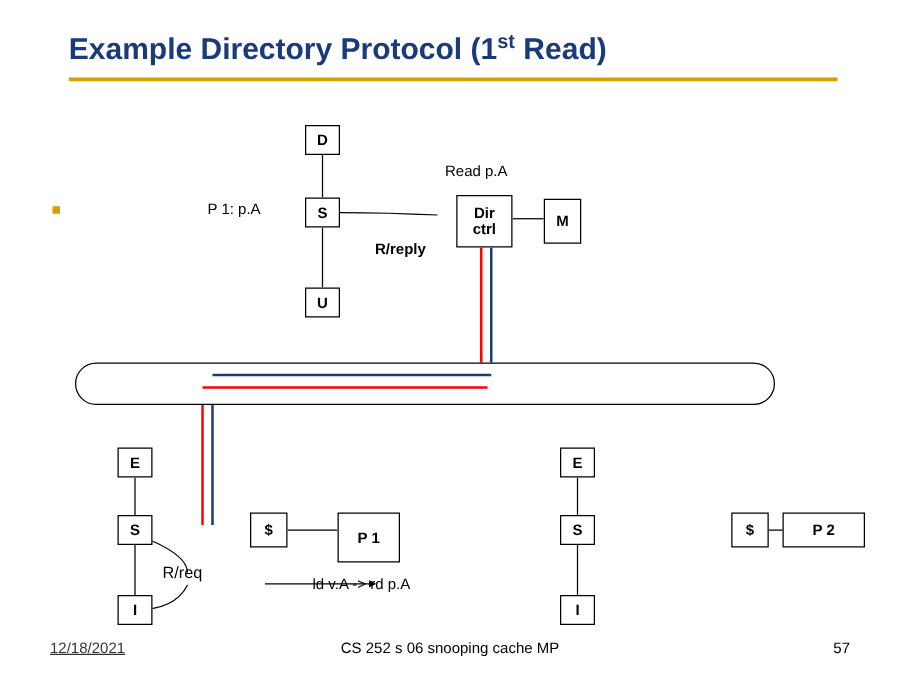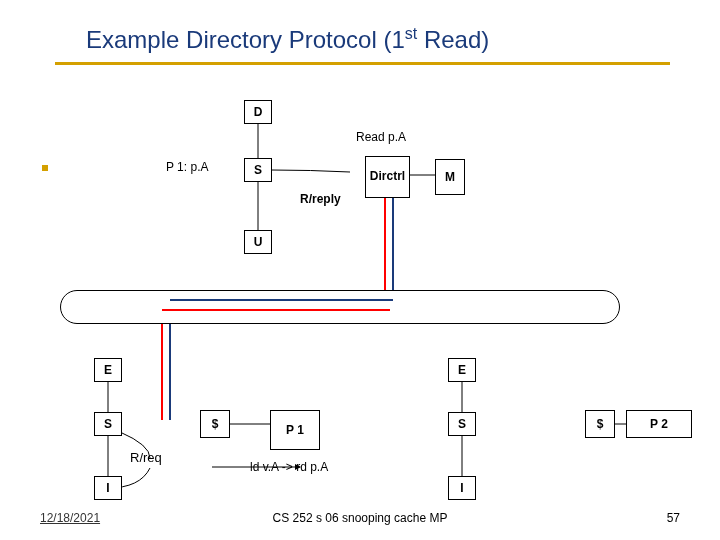--- a/index.html
+++ b/index.html
@@ -5,23 +5,23 @@
     * { box-sizing: border-box; margin: 0; padding: 0; }
     body {
       width: 720px;
       height: 540px;
       font-family: Arial, sans-serif;
       position: relative;
       background: white;
     }
     .title {
       font-size: 24px;
-      font-weight: normal;
+      font-weight: bold;
       color: #1a3a7a;
-      padding: 25px 50px 8px 86px;
+      padding: 25px 50px 8px 55px;
     }
     .title sup { font-size: 16px; }
     .underline {
       height: 3px;
       background: #d4a000;
       margin: 0 50px 0 55px;
     }
     .box {
       position: absolute;
       border: 1px solid black;
@@ -146,21 +146,21 @@
 <div class="box small-box" style="left:244px; top:158px;">
     <span>S</span>
   </div>
 
 <div class="box small-box" style="left:244px; top:230px;">
     <span>U</span>
   </div>
 
 <div class="label" style="left:300px; top:192px; font-weight:bold;">R/reply</div>
 
-<div class="box" style="left:365px; top:156px; width:45px; height:42px; flex-direction:row; line-height:1.1;">
+<div class="box" style="left:365px; top:156px; width:45px; height:42px; flex-direction:column; line-height:1.1;">
   <span>Dir</span>
   <span>ctrl</span>
 </div>
 
 <div class="box" style="left:435px; top:159px; width:30px; height:36px;">
     <span>M</span>
   </div>
 
 <div class="bus"></div>
 

